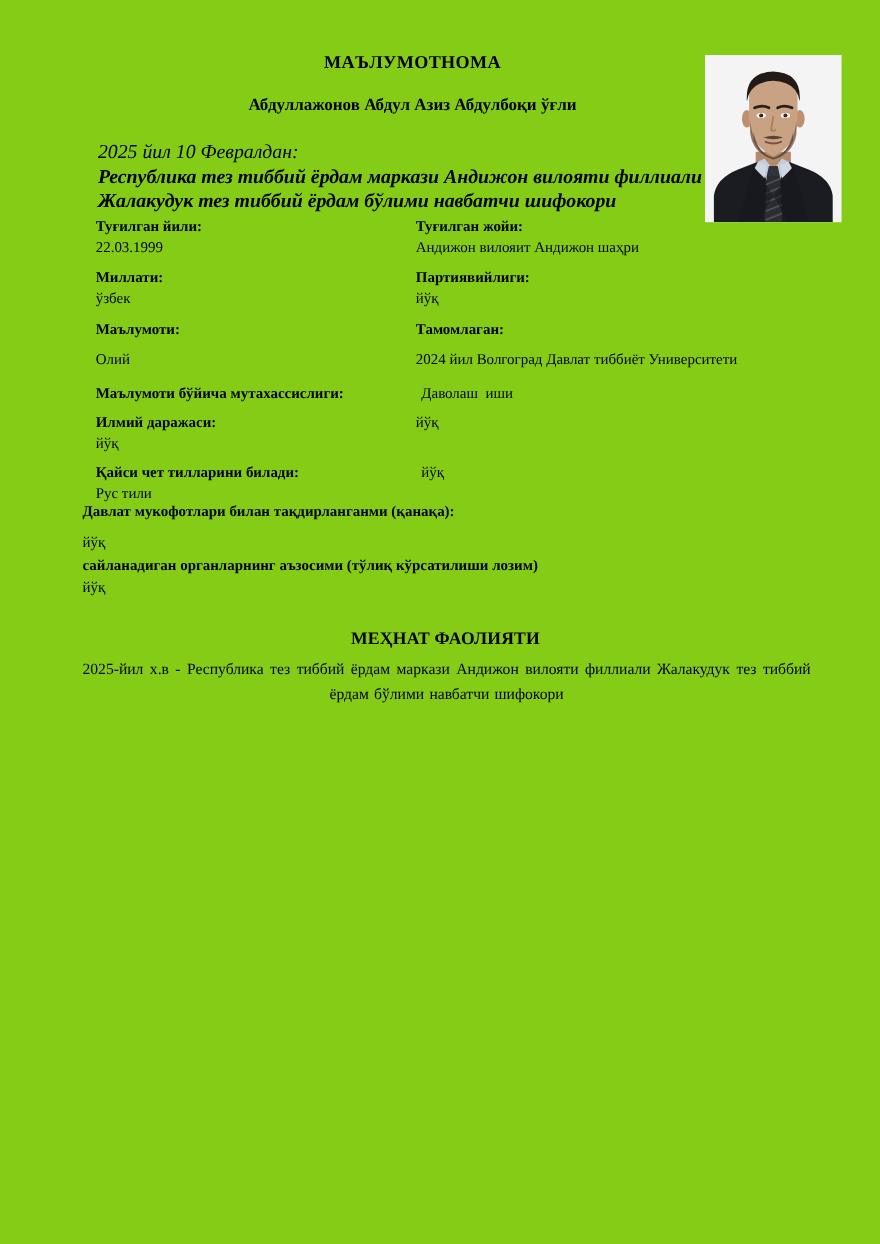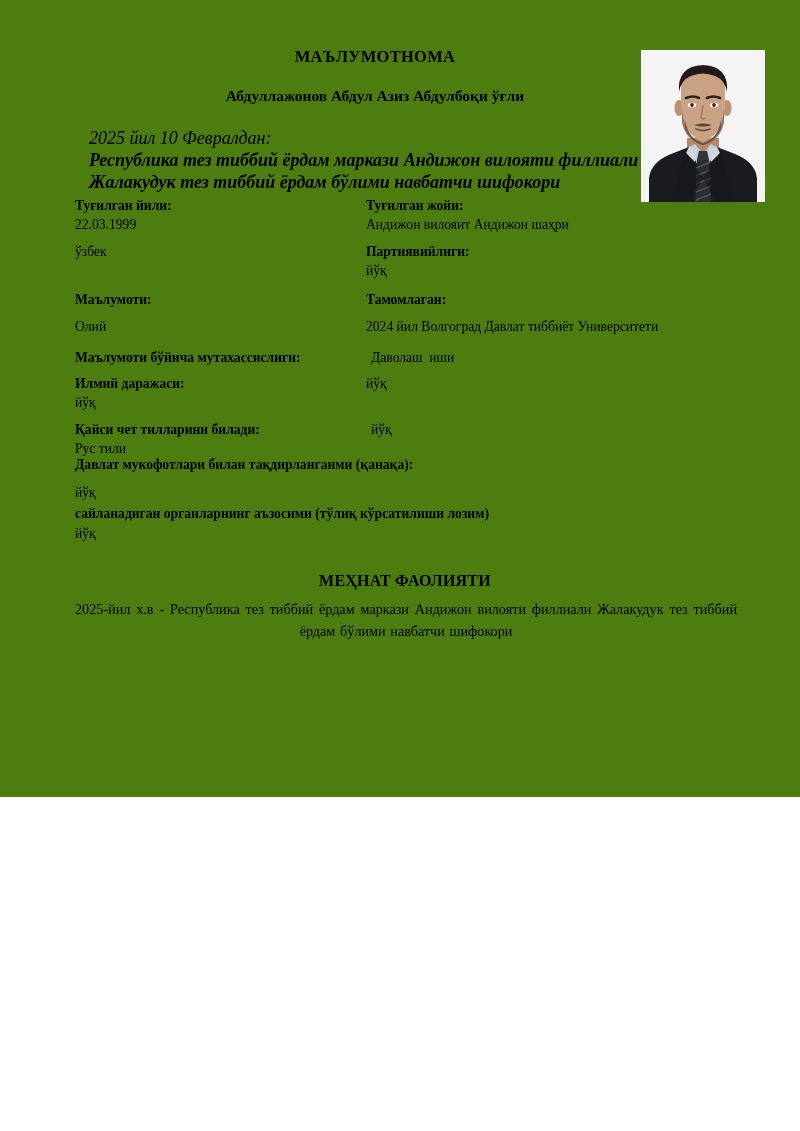--- a/index.html
+++ b/index.html
@@ -8,22 +8,22 @@
     background: #ffffff;
   }
   body {
     font-family: "Liberation Serif", "DejaVu Serif", serif;
     color: #000000;
     -webkit-font-smoothing: antialiased;
   }
   .page {
     position: relative;
     width: 800px;
-    height: 797px;
-    background: #4d7c0f;
+    height: 1131px;
+    background: #84cc16;
     overflow: hidden;
   }
 
   
   .photo-wrap {
     position: absolute;
     left: 641px;
     top: 50px;
     width: 124px;
     height: 152px;
@@ -70,20 +70,21 @@
   .fields {
     position: absolute;
     left: 75px;
     top: 196px;
     width: 670px;
     font-size: 13.6px;
   }
   .frow {
     position: relative;
     width: 100%;
+    margin-left: 12px;
   }
   .fcol-l {
     position: absolute;
     left: 0;
     width: 285px;
   }
   .fcol-r {
     position: absolute;
     left: 291px;
     width: 375px;
@@ -233,20 +234,21 @@
         <div class="fvalue">22.03.1999</div>
       </div>
       <div class="fcol-r">
         <div class="flabel">Туғилган жойи:</div>
         <div class="fvalue">Андижон вилояит Андижон шаҳри</div>
       </div>
     </div>
 
     <div class="frow r2">
       <div class="fcol-l">
+        <div class="flabel">Миллати:</div>
         <div class="fvalue">ўзбек</div>
       </div>
       <div class="fcol-r">
         <div class="flabel">Партиявийлиги:</div>
         <div class="fvalue">йўқ</div>
       </div>
     </div>
 
     <div class="frow r3">
       <div class="fcol-l">

